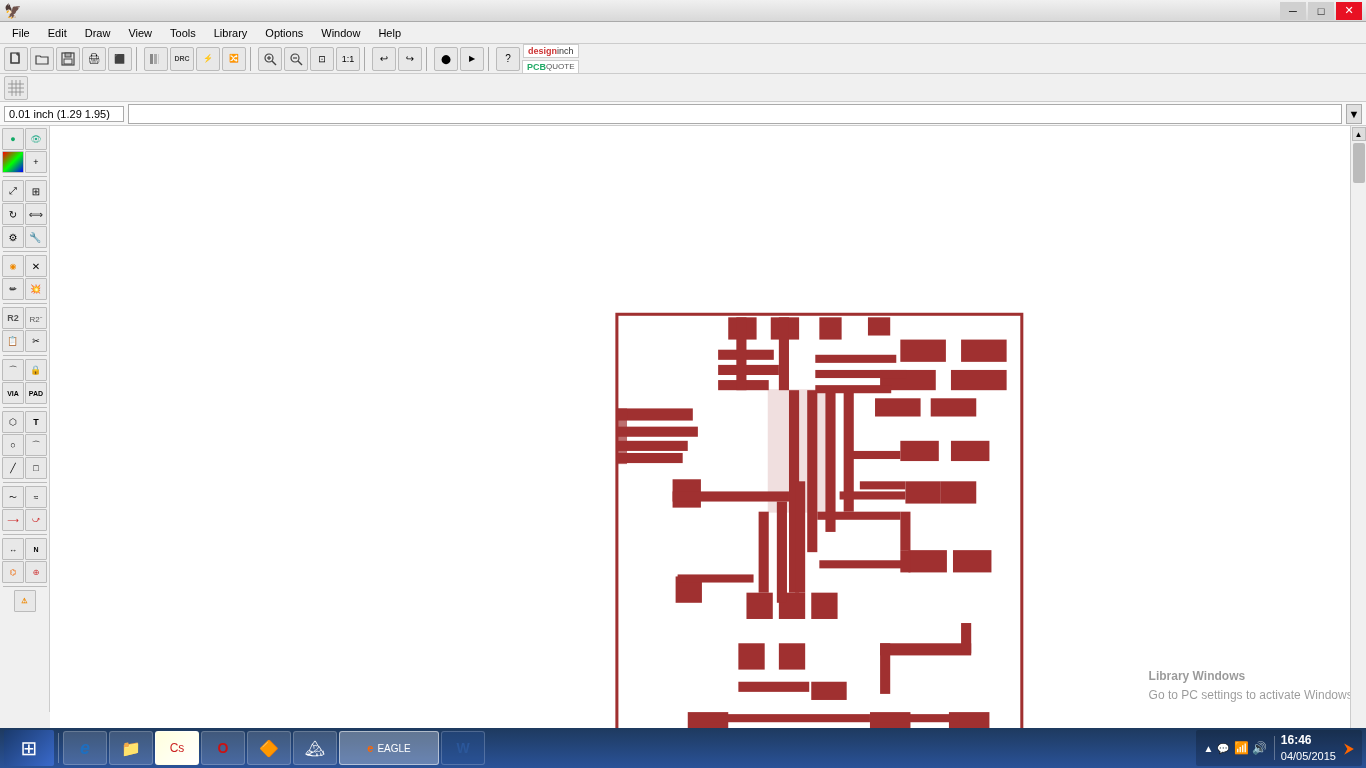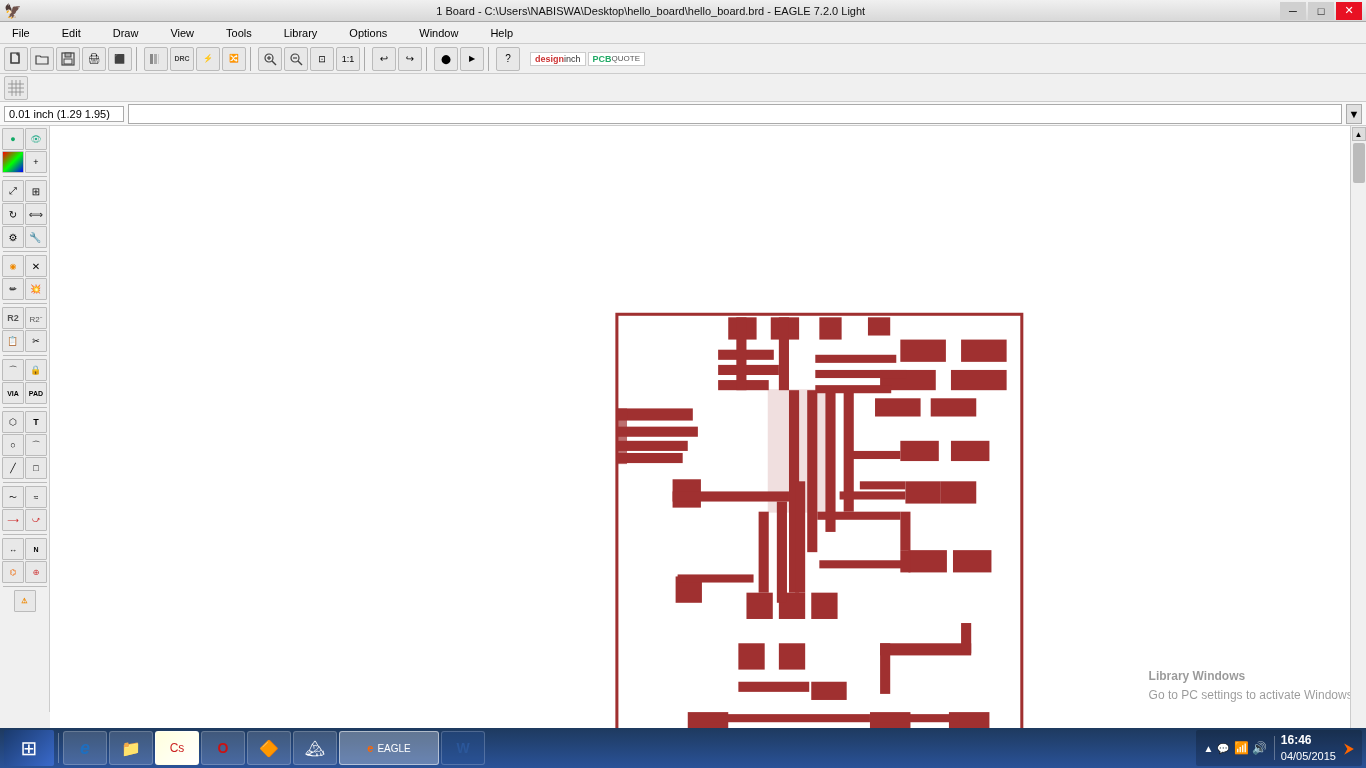--- a/index.html
+++ b/index.html
@@ -23,21 +23,21 @@
     #title-bar .win-btn.close { background: #e81123; color: white; }
 
     
     #menu-bar {
       height: 22px;
       background: #f0f0f0;
       display: flex;
       align-items: center;
       padding: 0 4px;
       border-bottom: 1px solid #ccc;
-      gap: 16px;
+      gap: 2px;
     }
     .menu-item {
       padding: 2px 8px;
       cursor: pointer;
       font-size: 11px;
       color: #000;
     }
 
     
     #toolbar-main {
@@ -206,21 +206,20 @@
       display: flex;
       flex: 1;
       position: relative;
     }
   </style>
 </head>
 <body>
 
 <div id="title-bar">
   <span style="font-size:14px;">🦅</span>
-  <span id="title-text" style="font-size:11px; color:#111; flex:1; text-align:center;">1 Board - C:\Users\NABISWA\Desktop\hello_board\hello_board.brd - EAGLE 7.2.0 Light</span>
   <div class="win-controls">
     <button class="win-btn">─</button>
     <button class="win-btn">□</button>
     <button class="win-btn close">✕</button>
   </div>
 </div>
 
 <div id="menu-bar">
   <span class="menu-item">File</span>
   <span class="menu-item">Edit</span>
@@ -292,21 +291,21 @@
 
   <div class="tb-btn" title="Undo">↩</div>
   <div class="tb-btn" title="Redo">↪</div>
   <div class="tb-sep"></div>
 
   <div class="tb-btn" title="Stop" style="font-size:9px;">⬤</div>
   <div class="tb-btn" title="Run Script" style="font-size:8px;">▶</div>
   <div class="tb-sep"></div>
   <div class="tb-btn" title="Help">?</div>
 
-  <div style="display:flex; align-items:center; margin-left:8px; gap:2px;">
+  <div style="display:flex; align-items:center; margin-left:0; gap:2px;flex-direction:column;">
     <div style="display:flex;align-items:center;border:1px solid #ccc;padding:1px 4px;font-size:9px;background:#fff;cursor:pointer;">
       <span style="color:#c33;font-weight:bold;">design</span>
         <span style="color:#333;">inch</span>
     </div>
     <div style="display:flex;align-items:center;border:1px solid #ccc;padding:1px 4px;font-size:9px;background:#fff;cursor:pointer;">
       <span style="color:#2a6; font-weight:bold;">PCB</span>
         <span style="color:#555; font-size:8px;">QUOTE</span>
     </div>
   </div>
 </div>

